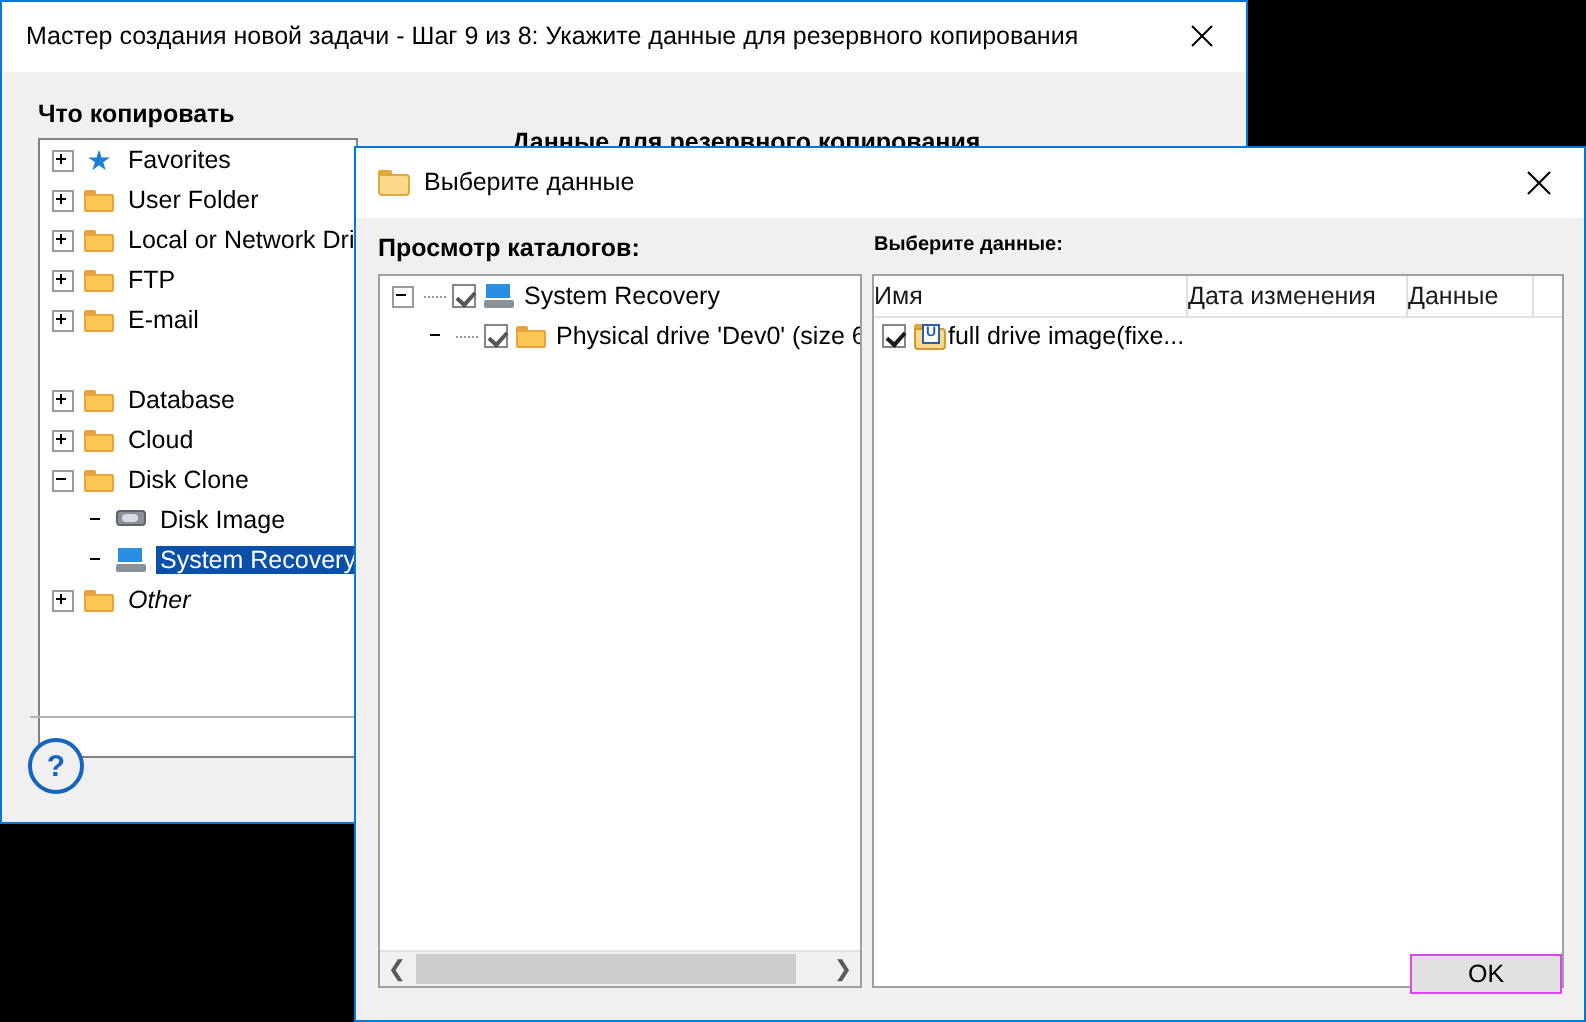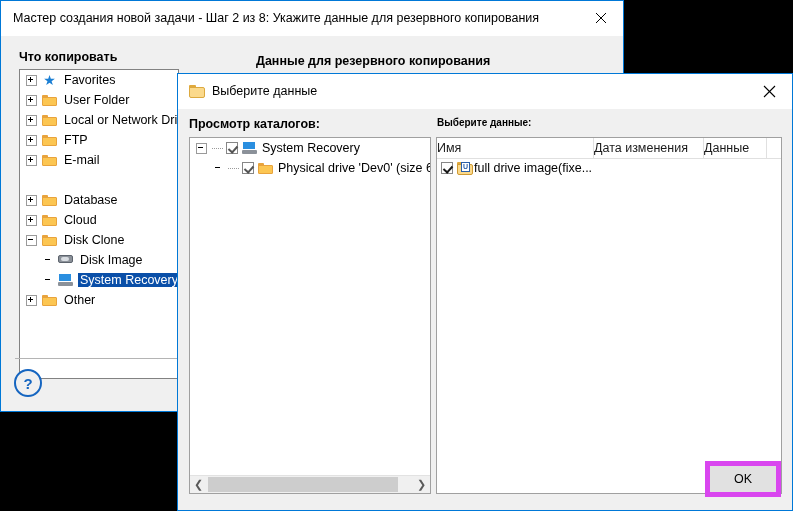--- a/index.html
+++ b/index.html
@@ -34,21 +34,21 @@
     color:#000;font-size:15px;line-height:1;
   }
   #wizard-body{
     position:absolute;left:0;top:35px;right:0;bottom:0;
     background:#f0f0f0;
   }
   .section-label{
     position:absolute;font-weight:bold;font-size:12.5px;color:#000;white-space:nowrap;
   }
   #lbl-what{left:18px;top:14px;}
-  #lbl-data{left:255px;top:18px;}
+  #lbl-data{left:255px;top:28px;}
   #btn-delete{
     position:absolute;left:499px;top:48px;width:110px;height:22px;
     background:#e8e8e8;border:1px solid #c8c8c8;
     color:#9a9a9a;font-size:12px;
     display:flex;align-items:center;justify-content:center;
     box-sizing:border-box;
   }
   
   #wiz-tree{
     position:absolute;left:18px;top:33px;width:160px;height:310px;
@@ -211,32 +211,32 @@
   .fileico:after{
     content:"";position:absolute;left:0;top:2px;width:16px;height:11px;
     background:#fbd98b;border:1px solid #cf9a33;box-sizing:border-box;border-radius:0 2px 2px 2px;
   }
   .fileico .badge{
     position:absolute;left:4px;top:0px;width:9px;height:10px;
     background:#ffffff;border:1px solid #2b5fa8;box-sizing:border-box;z-index:2;
     font-size:7px;line-height:8px;text-align:center;color:#2b5fa8;font-weight:bold;
   }
   #btn-ok{
-    position:absolute;right:11px;bottom:13px;width:76px;height:36px;
-    background:#e1e1e1;border:5px solid #d946ef;box-sizing:border-box;
+    position:absolute;right:11px;bottom:13px;width:76px;height:20px;
+    background:#e1e1e1;border:1px solid #d946ef;box-sizing:border-box;
     display:flex;align-items:center;justify-content:center;font-size:12.5px;color:#000;
   }
 </style>
 </head>
 <body>
 
 <div id="wizard">
 
   <div id="wizard-titlebar">
-    <div id="wizard-title">Мастер создания новой задачи - Шаг 2 из 8: Укажите данные для резервного копирования</div>
+    <div id="wizard-title">Мастер создания новой задачи - Шаг 9 из 8: Укажите данные для резервного копирования</div>
     <div id="wizard-close">
       <svg width="12" height="12" viewBox="0 0 12 12" aria-hidden="true">
         <line x1="1" y1="1" x2="11" y2="11" stroke="#000" stroke-width="1"></line>
         <line x1="11" y1="1" x2="1" y2="11" stroke="#000" stroke-width="1"></line>
       </svg>
     </div>
   </div>
 
   <div id="wizard-body">
     <div class="section-label" id="lbl-what">Что копировать</div>
@@ -287,21 +287,21 @@
         <div class="wnode" style="padding-left: 24px;">
           <span class="exp none"></span>
           <span class="ico diskimg"></span>
           <span class="wlabel">Disk Image</span>
         </div>
         <div class="wnode" style="padding-left: 24px;">
           <span class="exp none"></span>
           <span class="ico sysrec"></span>
           <span class="wlabel sel">System Recovery</span>
         </div>
-        <div class="wnode" style="padding-left: 6px;">
+        <div class="wnode" style="padding-left: 6px; font-style: italic;">
           <span class="exp plus"></span>
           <span class="ico folder"></span>
           <span class="wlabel">Other</span>
         </div>
       </div>
 
     <div id="wiz-sep"></div>
     <div id="help-btn">?</div>
   </div>
 </div>

